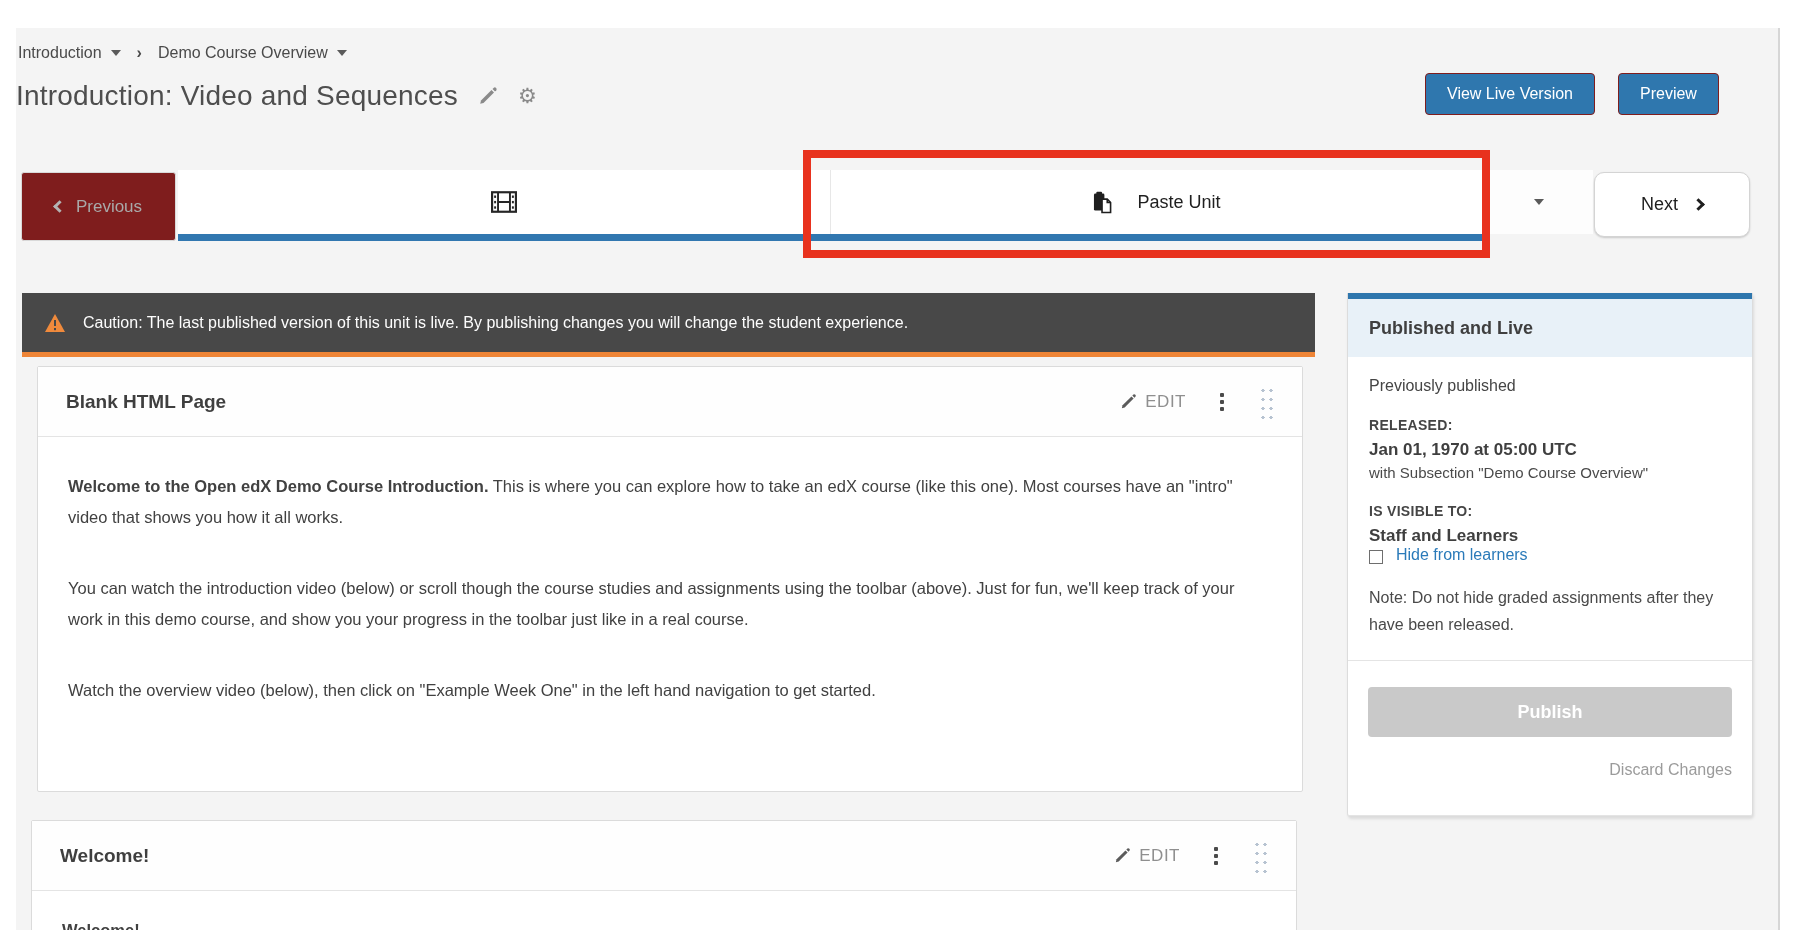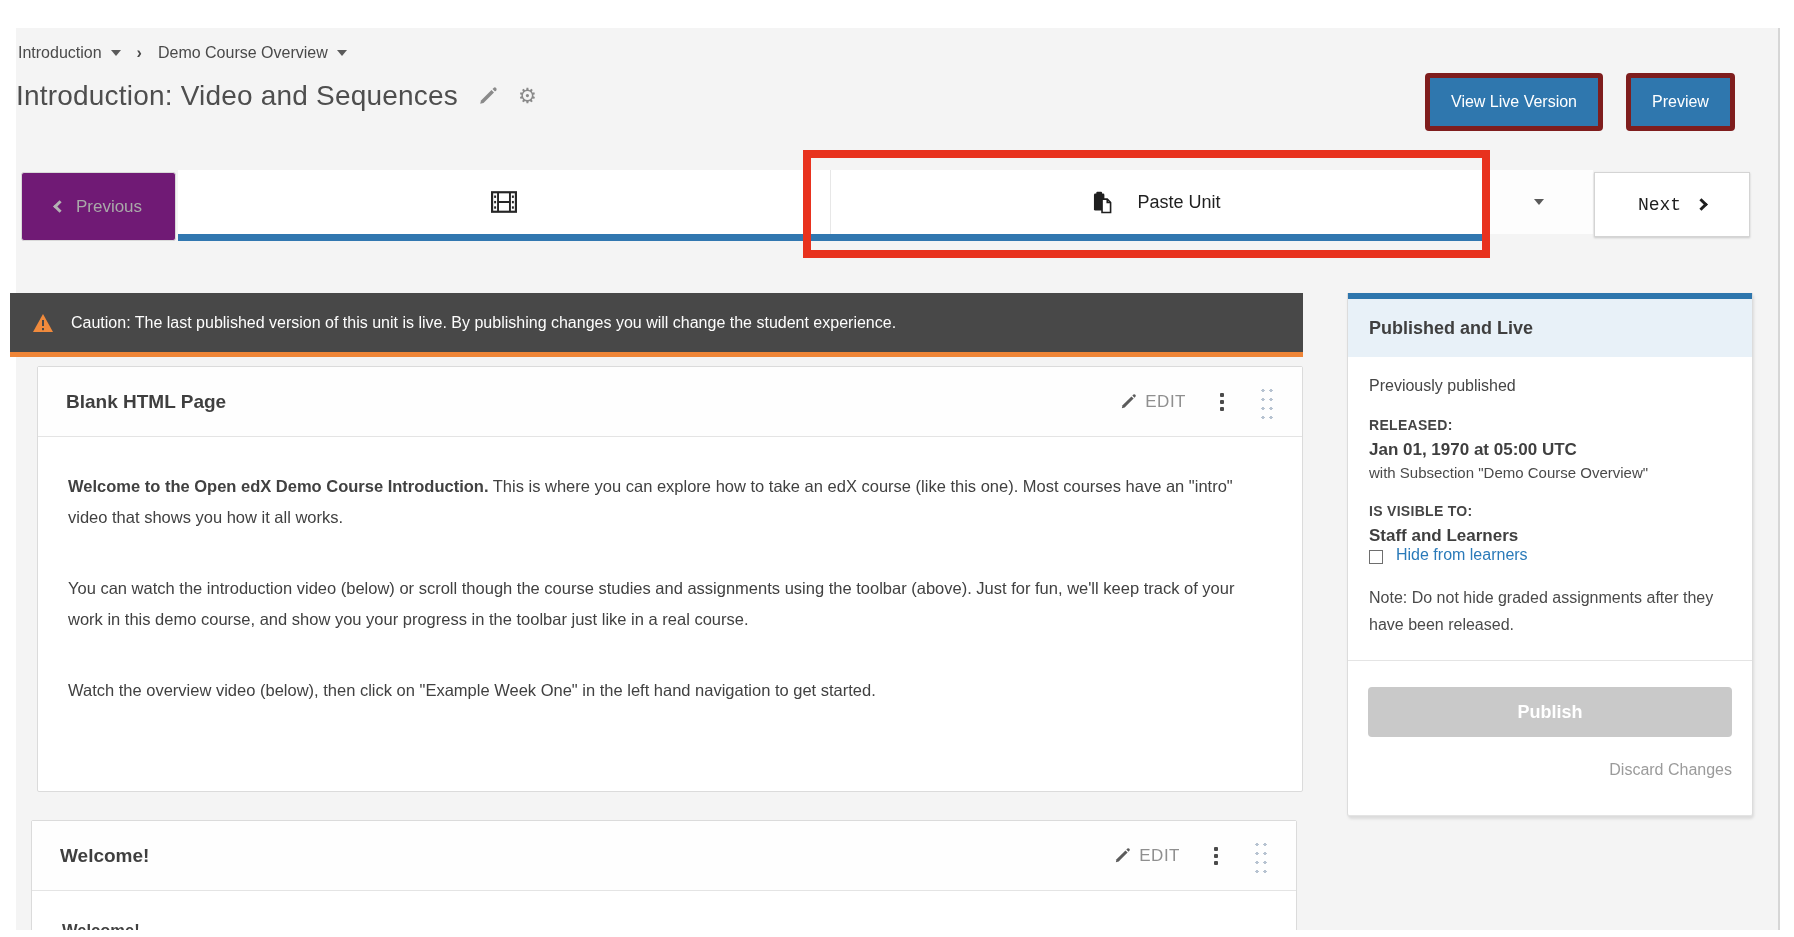--- a/index.html
+++ b/index.html
@@ -13,48 +13,48 @@
                 gap:16px; font-size:16px; color:#4a4a4a; z-index:2; }
   .crumb { display:flex; align-items:center; gap:9px; cursor:pointer;justify-content:center; }
   .tri-down { width:0; height:0; border-left:5px solid transparent; border-right:5px solid transparent;
               border-top:6px solid #5a5a5a; }
   .bc-sep { color:#4a4a4a; font-weight:bold; font-size:16px; }
   .title-row { position:absolute; left:16px; top:80px; display:flex; align-items:center; gap:20px; z-index:2; }
   .page-title { font-size:28px; font-weight:400; color:#4e4e4e; letter-spacing:.2px; }
   .icon-btn { background:none; border:none; cursor:pointer; display:flex; align-items:center; }
   .gear-glyph { font-family:"DejaVu Sans", sans-serif; font-size:21px; color:#8a8a8a; line-height:1; }
   .header-actions { position:absolute; left:1425px; top:73px; display:flex; gap:23px; z-index:2; }
-  .btn-blue { height:58px; padding:0 21px; background:#2f77ae; border:5px solid #7f1d1d; border-radius:4px;
+  .btn-blue { height:42px; padding:0 21px; background:#2f77ae; border:1px solid #7f1d1d; border-radius:4px;
               color:#fff; font-size:16px; font-family:inherit; cursor:pointer; display:flex; align-items:center; }
 
   
-  .btn-prev { position:absolute; left:21px; top:172px; width:155px; height:69px; background:#701a75;
+  .btn-prev { position:absolute; left:21px; top:172px; width:155px; height:69px; background:#7f1d1d;
               border:1px solid #d9d9d9; border-radius:3px; color:#a9a9a9; font-size:17px; font-family:inherit;
               display:flex; align-items:center; justify-content:center; gap:12px; cursor:pointer; z-index:2; }
   .chev { width:9px; height:9px; border-top:3px solid currentColor; border-right:3px solid currentColor; display:inline-block; }
   .chev-left { transform:rotate(-135deg); color:#b3b3b3; }
   .chev-right { transform:rotate(45deg); color:#1f1f1f; }
   .tab-list { position:absolute; left:178px; top:170px; width:1306px; height:71px; display:flex;
               border-bottom:7px solid #3177b0; z-index:2; }
   .seq-tab { flex:1; background:#fff; border:none; border-right:1px solid #e7e7e7; font-family:inherit;
              display:flex; align-items:center; justify-content:center; gap:25px; font-size:18px;
              color:#1f1f1f; cursor:pointer; }
   .dropdown-zone { position:absolute; left:1485px; top:170px; width:108px; height:64px; background:#fdfdfd;
                    border:none; display:flex; align-items:center; justify-content:center; cursor:pointer; z-index:2; }
   .btn-next { position:absolute; left:1594px; top:172px; width:156px; height:65px; background:#fff;
-              border:1px solid #d4d4d4; border-radius:0; box-shadow:0 1px 2px rgba(0,0,0,.18);
-              color:#1f1f1f; font-size:18px; font-family:Liberation Mono, monospace; display:flex; align-items:center;
+              border:1px solid #d4d4d4; border-radius:10px; box-shadow:0 1px 2px rgba(0,0,0,.18);
+              color:#1f1f1f; font-size:18px; font-family:Liberation Sans, sans-serif; display:flex; align-items:center;
               justify-content:center; gap:16px; cursor:pointer; z-index:2; }
 
   
   .annotation-rect { position:absolute; left:803px; top:150px; width:687px; height:108px;
                      border:8px solid #e8321e; z-index:50; pointer-events:none; }
 
   
-  .caution { position:absolute; left:10px; top:293px; width:1293px; height:64px; background:#484848;
+  .caution { position:absolute; left:22px; top:293px; width:1293px; height:64px; background:#484848;
              border-bottom:5px solid #ef8537; display:flex; align-items:center; gap:17px;
              padding:0 22px; color:#fdfdfd; font-size:16px; z-index:2; }
 
   
   .card { position:absolute; background:#fff; border:1px solid #dbdbdb; border-radius:2px; z-index:2; }
   .card-1 { left:37px; top:366px; width:1266px; height:426px; }
   .card-2 { left:31px; top:820px; width:1266px; height:180px; }
   .card-header { height:70px; border-bottom:1px solid #e4e4e4; background:#fefefe;
                  display:flex; align-items:center; padding:0 28px; }
   .card-title { font-size:19px; font-weight:bold; color:#3f3f3f; }

